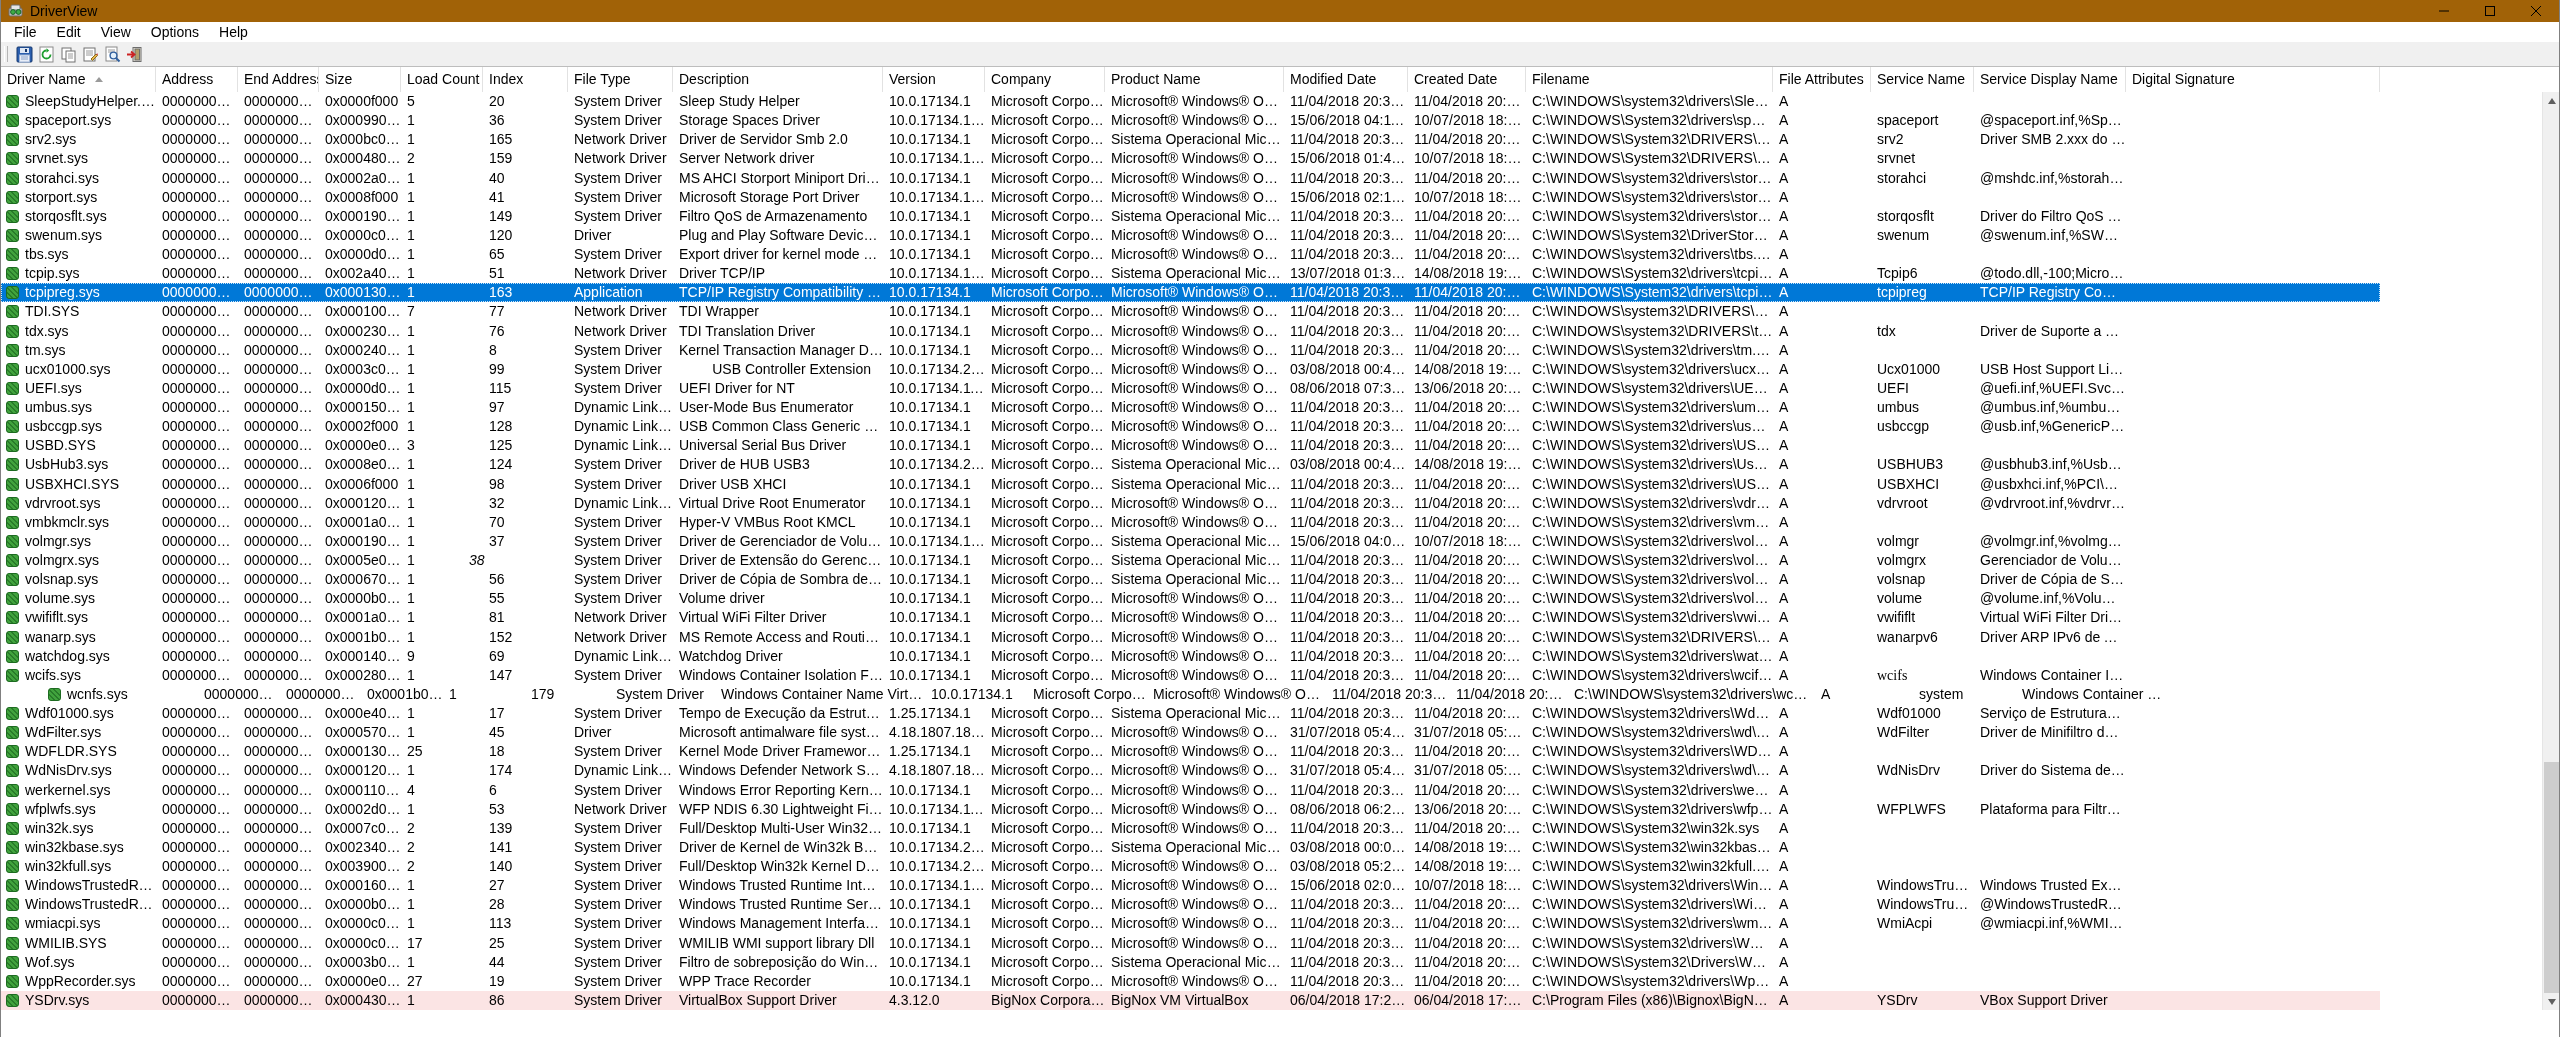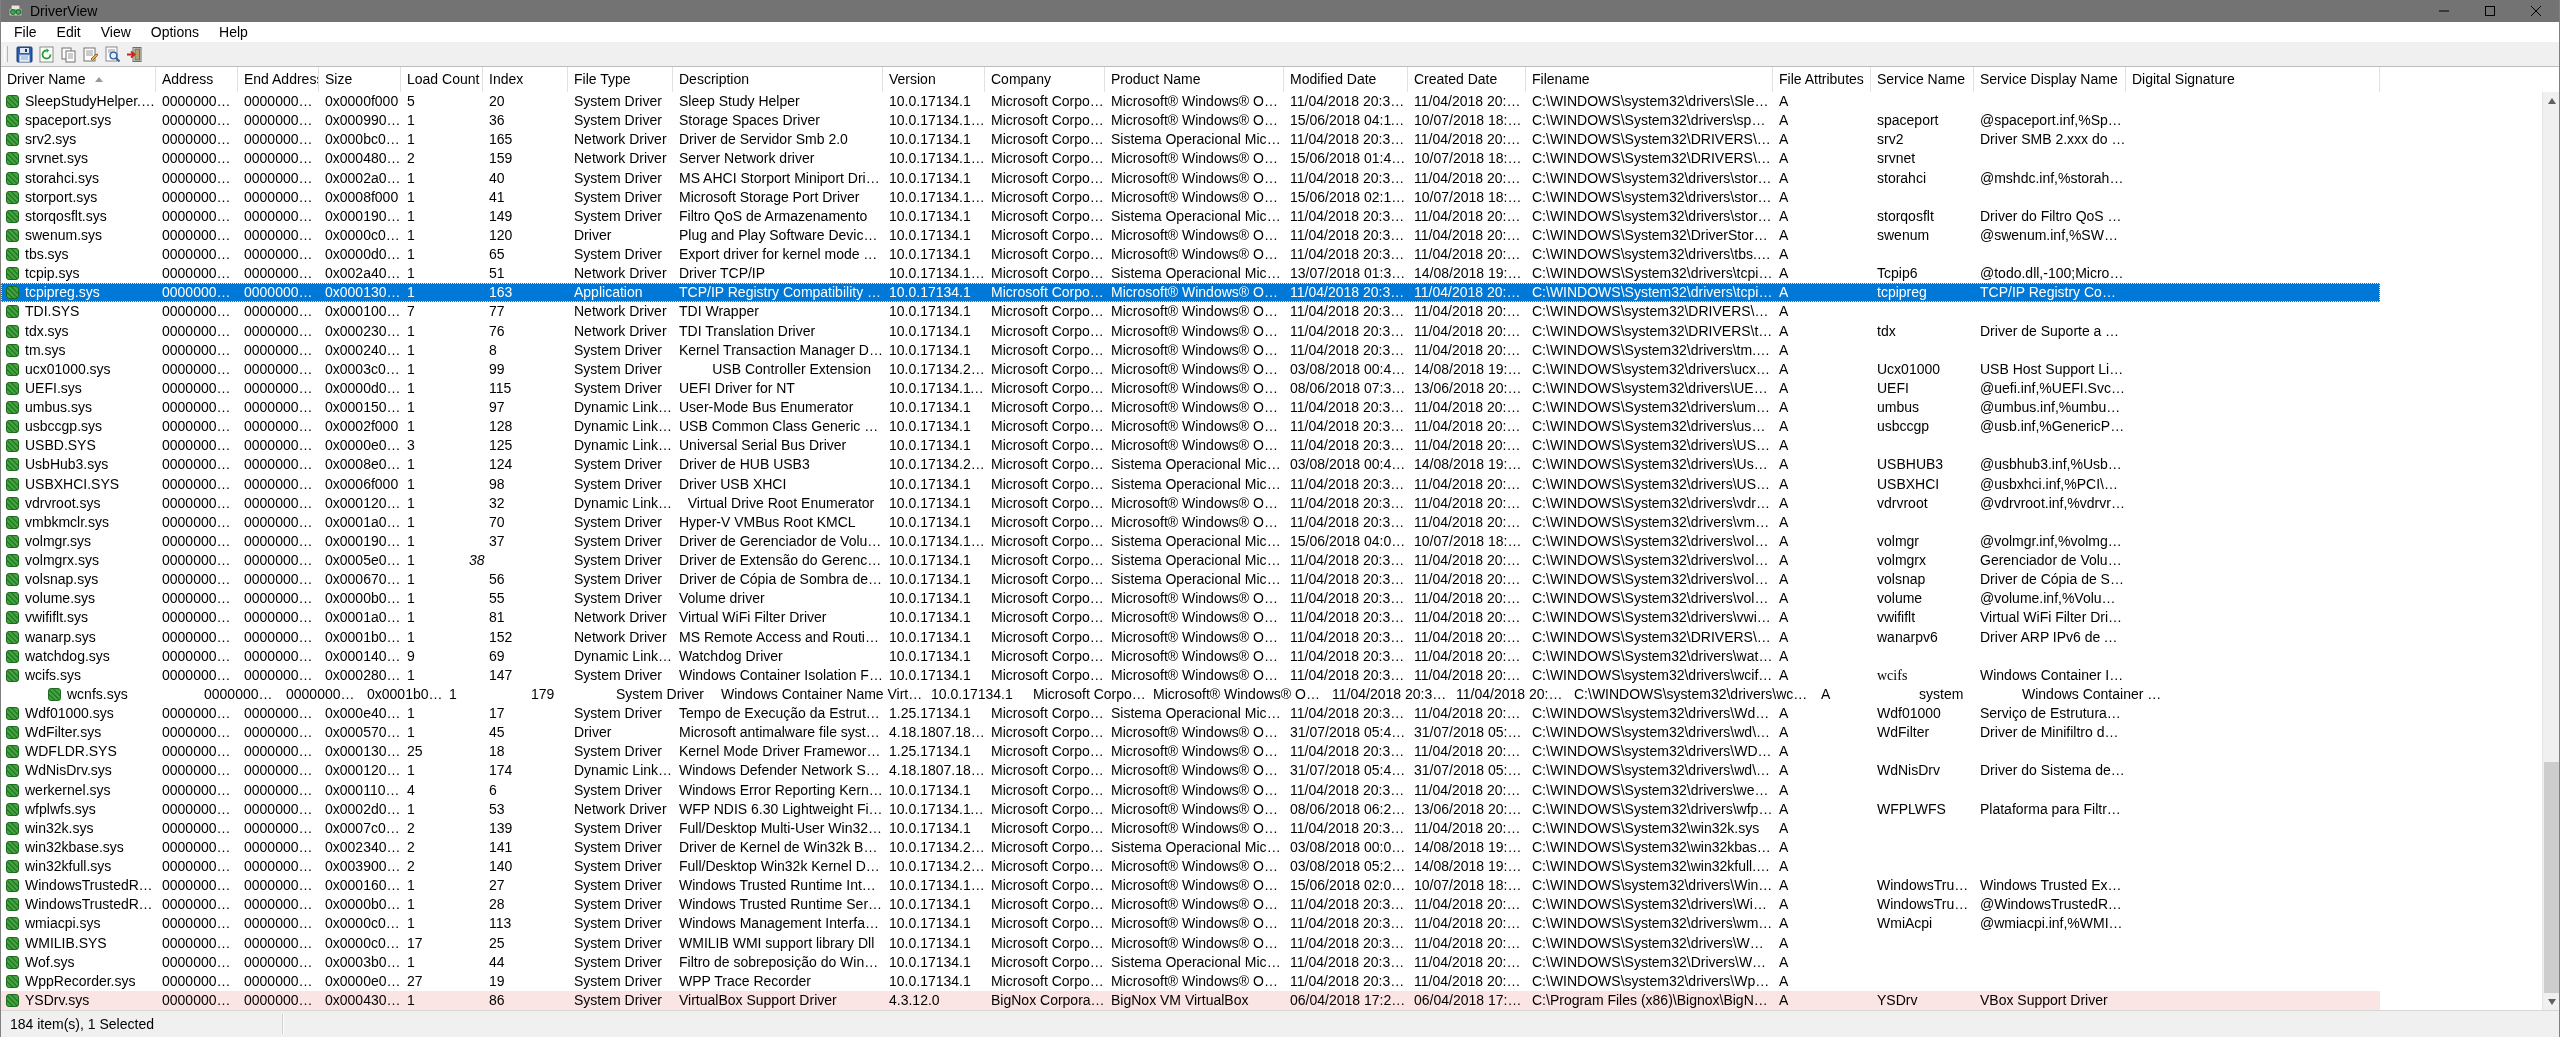--- a/index.html
+++ b/index.html
@@ -2,21 +2,21 @@
 <html><head>
 <meta charset="utf-8">
 <style>
   html,body{margin:0;padding:0;background:#000;}
   #window{
     position:relative;width:2560px;height:1037px;background:#fff;overflow:hidden;
     font-family:"Liberation Sans","DejaVu Sans",sans-serif;color:#000;
     box-sizing:border-box;border-left:1px solid #808080;border-right:1px solid #808080;
   }
   
-  #titlebar{position:absolute;left:0;top:0;width:100%;height:22px;background:#737373;display:flex;align-items:center;}
+  #titlebar{position:absolute;left:0;top:0;width:100%;height:22px;background:#a16207;display:flex;align-items:center;}
   #appicon{width:16px;height:16px;margin:0 6px 0 7px;flex:0 0 auto;}
   #title{font-size:14px;line-height:22px;}
   #winbtns{position:absolute;right:0;top:0;height:22px;display:flex;}
   .winbtn{width:46px;height:22px;display:flex;align-items:center;justify-content:center;}
   .winbtn svg{display:block;}
   
   #menubar{position:absolute;left:0;top:22px;width:100%;height:20px;background:#fff;display:flex;align-items:center;padding-left:3px;}
   .menuitem{font-size:14px;padding:0 10px;line-height:20px;}
   
   #toolbar{position:absolute;left:0;top:42px;width:100%;height:24px;background:#f0f0f0;border-bottom:1px solid #bdbdbd;display:flex;align-items:center;}
@@ -657,21 +657,21 @@
         <div class="cell namecell" style="left: 0px; width: 155px;">
           <span class="drvicon"></span>
           <span class="nametext">vdrvroot.sys</span>
         </div>
         <div class="cell" style="left: 155px; width: 82px;">00000000`7...</div>
         <div class="cell" style="left: 237px; width: 81px;">00000000`7...</div>
         <div class="cell" style="left: 318px; width: 82px;">0x00012000</div>
         <div class="cell" style="left: 400px; width: 82px;">1</div>
         <div class="cell" style="left: 482px; width: 85px;">32</div>
         <div class="cell" style="left: 567px; width: 105px;">Dynamic Link Li...</div>
-        <div class="cell" style="left: 672px; width: 210px; text-align: center;">Virtual Drive Root Enumerator</div>
+        <div class="cell" style="left: 672px; width: 210px;">Virtual Drive Root Enumerator</div>
         <div class="cell" style="left: 882px; width: 102px;">10.0.17134.1</div>
         <div class="cell" style="left: 984px; width: 120px;">Microsoft Corpora...</div>
         <div class="cell" style="left: 1104px; width: 179px;">Microsoft® Windows® Oper...</div>
         <div class="cell" style="left: 1283px; width: 124px;">11/04/2018 20:33:49</div>
         <div class="cell" style="left: 1407px; width: 118px;">11/04/2018 20:33:49</div>
         <div class="cell" style="left: 1525px; width: 247px;">C:\WINDOWS\System32\drivers\vdrvroot.sys</div>
         <div class="cell" style="left: 1772px; width: 98px;">A</div>
         <div class="cell" style="left: 1870px; width: 103px;">vdrvroot</div>
         <div class="cell" style="left: 1973px; width: 152px;">@vdrvroot.inf,%vdrvroo...</div>
         <div class="cell" style="left: 2125px; width: 254px;"></div>
@@ -1279,18 +1279,14 @@
   <div id="vscroll">
     <div class="sarrow" style="top:0">
         <div class="tri-up"></div>
       </div>
     <div id="vthumb" style="top: 670px; height: 231px;"></div>
     <div class="sarrow" style="bottom:0">
         <div class="tri-down"></div>
       </div>
   </div>
 
-  <div id="statusbar">
-    <span id="statustext">184 item(s), 1 Selected</span>
-    <div id="statussep"></div>
-  </div>
 
 </div>
 
 </body></html>

